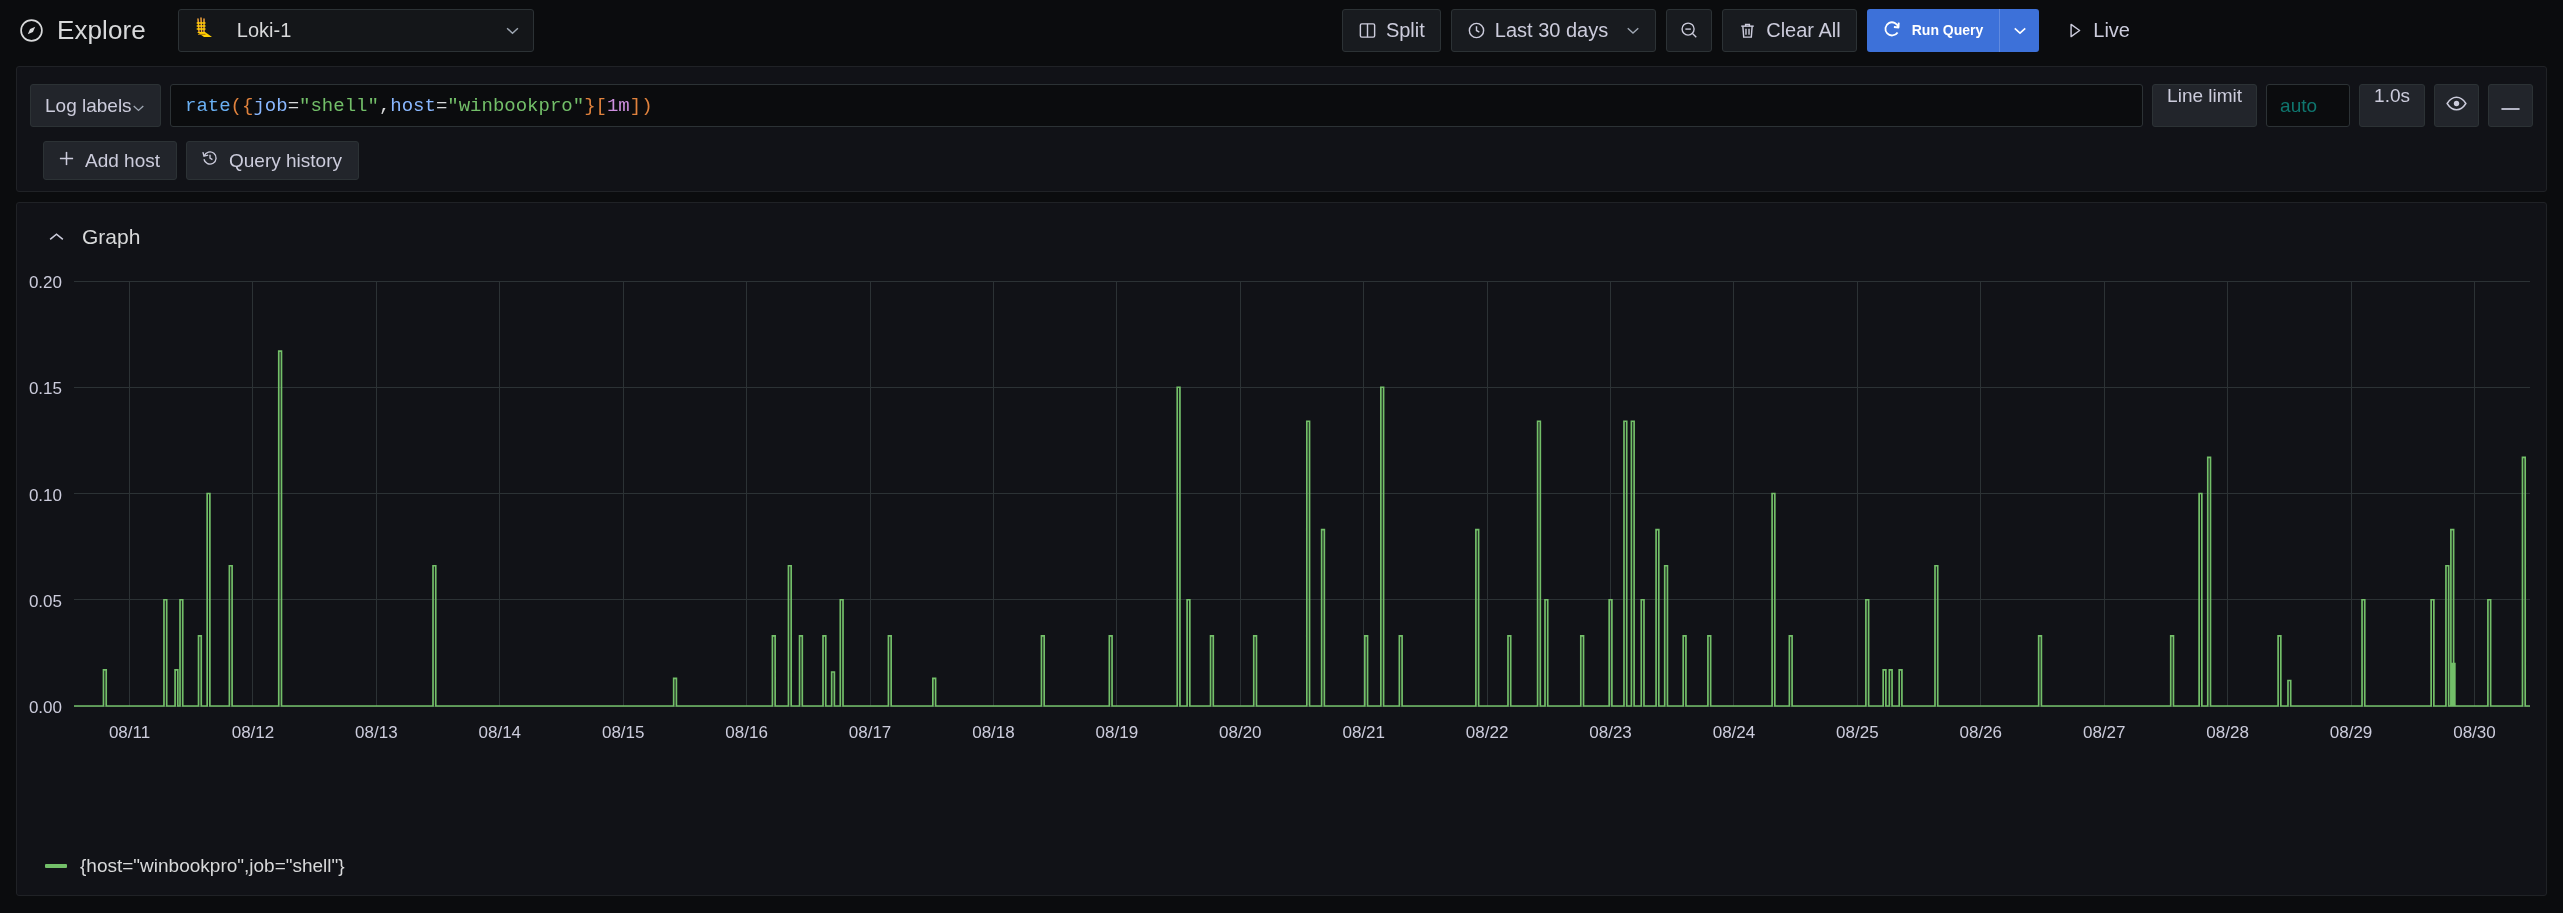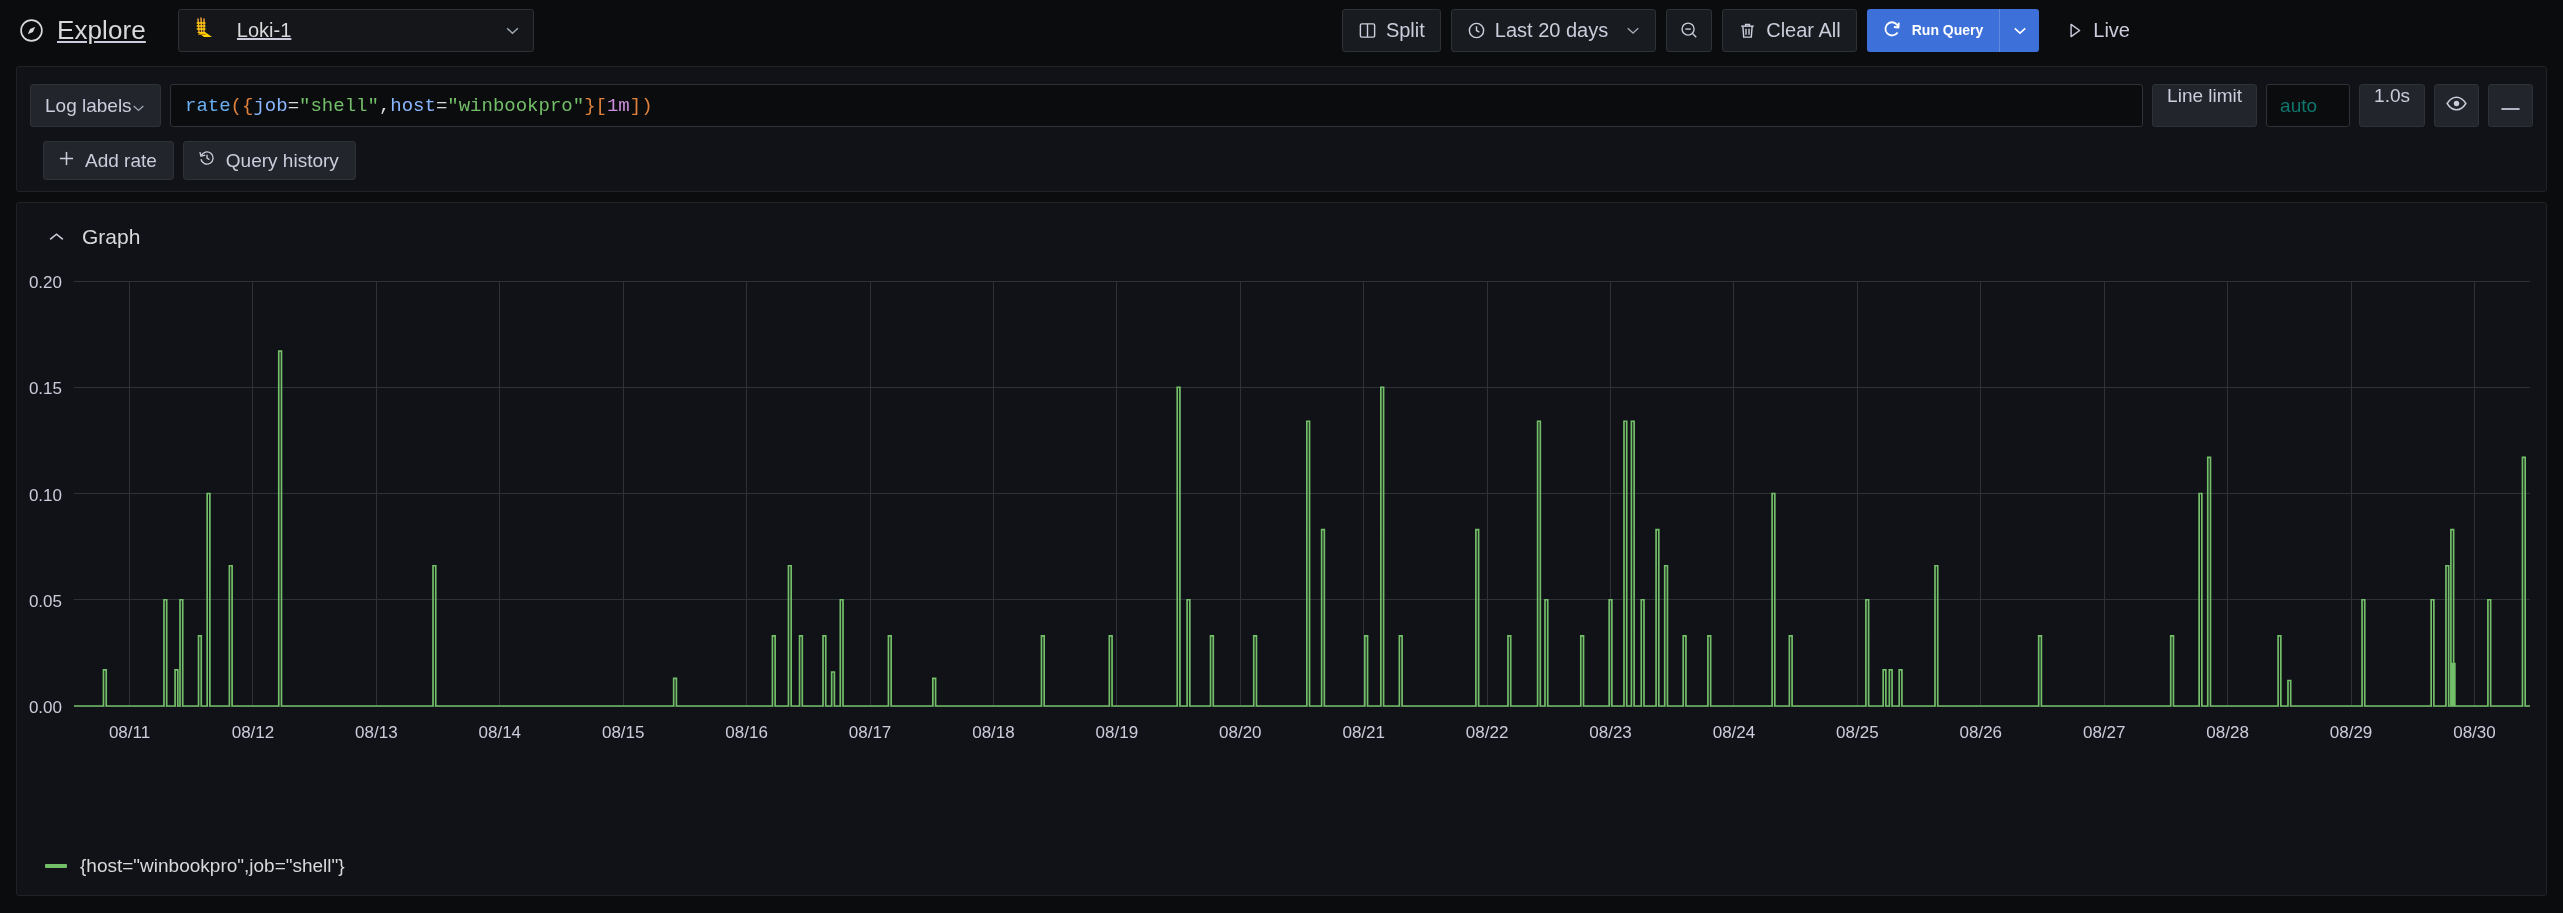--- a/index.html
+++ b/index.html
@@ -10,21 +10,21 @@
     font-family: "Liberation Sans", sans-serif;
     color: #ccccdc;
     overflow: hidden;
   }
 
   
   #topbar {
     position: absolute; left: 0; top: 0;
     width: 2162px; height: 60px;
     background: #0b0c0e;
-    display: flex; align-items: center; text-decoration: underline;
+    display: flex; align-items: center;
   }
   .explore-brand {
     display: flex; align-items: center; gap: 13px;
     margin-left: 19px;
   }
   .compass-icon { width: 25px; height: 25px; display: block; }
   .explore-title {
     font-size: 26px; color: #d8d9da; letter-spacing: 0.1px;
     font-weight: 400;
   }
@@ -251,21 +251,21 @@
       <span>Split</span>
     </div>
 
     <div class="tbtn">
       <span>
         <svg width="19" height="19" viewBox="0 0 20 20" fill="none" stroke="#ccccdc" stroke-width="1.5">
           <circle cx="10" cy="10" r="7.5"></circle>
           <path d="M10 5.4 V10 L13 11.6"></path>
         </svg>
       </span>
-      <span>Last 20 days</span>
+      <span>Last 30 days</span>
       <span style="margin-left:9px">
         <svg width="14" height="9" viewBox="0 0 16 10" fill="none" stroke="#9fa7b3" stroke-width="1.6">
           <path d="M2 2.5 L8 8 L14 2.5"></path>
         </svg>
       </span>
     </div>
 
     <div class="tbtn icon-only">
       <span>
         <svg width="20" height="20" viewBox="0 0 22 22" fill="none" stroke="#ccccdc" stroke-width="1.5">
@@ -369,21 +369,21 @@
   </div>
 
   <div id="query-actions">
     <div class="action-btn">
       <span>
         <svg width="17" height="17" viewBox="0 0 18 18" fill="none" stroke="#ccccdc" stroke-width="1.6">
           <line x1="9" y1="2" x2="9" y2="16"></line>
           <line x1="2" y1="9" x2="16" y2="9"></line>
         </svg>
       </span>
-      <span>Add rate</span>
+      <span>Add host</span>
     </div>
     <div class="action-btn">
       <span>
         <svg width="18" height="18" viewBox="0 0 20 20" fill="none" stroke="#ccccdc" stroke-width="1.5">
           <path d="M3.6 7.6 A6.8 6.8 0 1 1 3.3 11.4"></path>
           <path d="M2.1 3.4 L3.4 8.0 L8.0 6.9" stroke-linejoin="round"></path>
           <path d="M10 6.4 V10.2 L12.7 11.8"></path>
         </svg>
       </span>
       <span>Query history</span>

